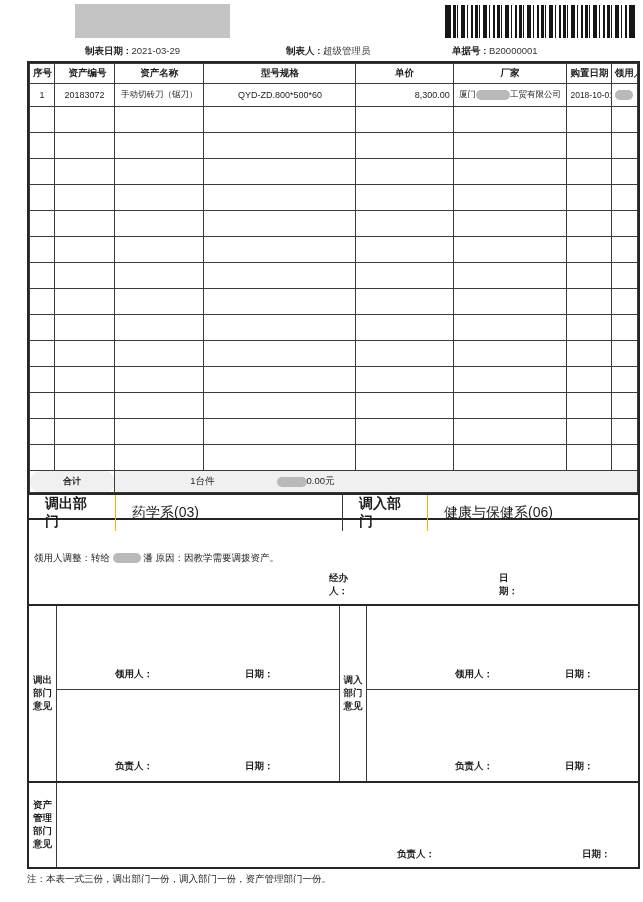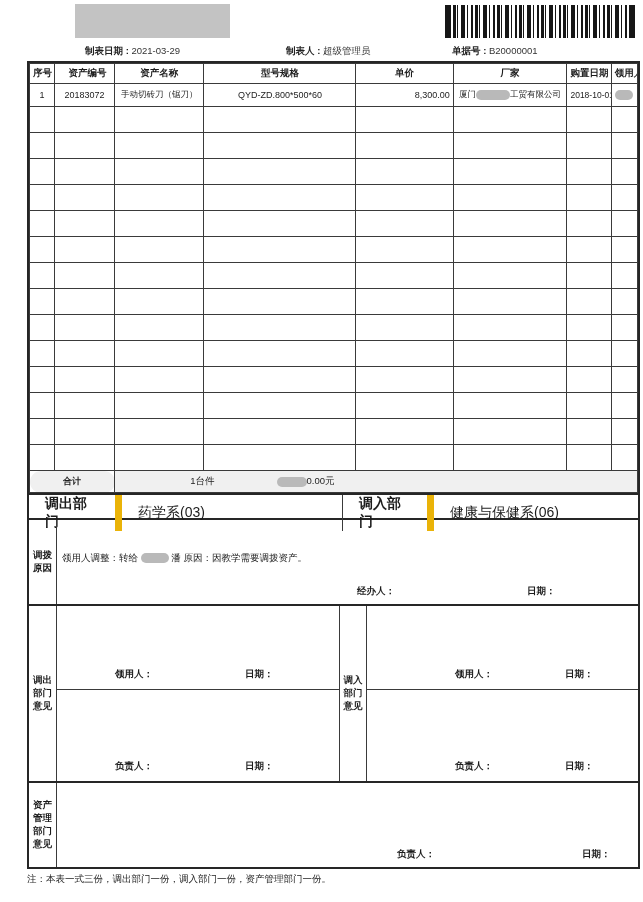--- a/index.html
+++ b/index.html
@@ -35,21 +35,21 @@
   .tot-line { display: flex; align-items: center; font-size: 9.5px; }
   .tot-qty { margin-left: 14%; }
   .tot-amt { margin-left: 12%; display: inline-flex; align-items: center; }
 
   .redact { display: inline-block; height: 10px; background: #b9b9b9; border-radius: 5px; vertical-align: middle; }
 
   
   .dept-row { display: grid; grid-template-columns: 86px 227px 85px 1fr; border-top: 2px solid #262626; height: 25px; }
   .dept-row > div { display: flex; align-items: center; font-size: 14px; padding: 0 16px; }
   .dept-label { font-weight: bold; justify-content: center; }
-  .dept-val { border-left: 7px solid #eab308; }
+  .dept-val { border-left: 1px solid #eab308; }
   .dept-label.inlab { border-left: 1px solid #3a3a3a; }
 
   
   .reason { display: grid; grid-template-columns: 28px 1fr; border-top: 2px solid #262626; height: 86px; }
   .vlabel { border-right: 1px solid #3a3a3a; display: flex; align-items: center; justify-content: center; text-align: center;
             font-weight: bold; font-size: 9.5px; line-height: 1.35; padding: 2px 3px; white-space: normal; word-break: break-all; }
   .reason-body { position: relative; }
   .reason-text { position: absolute; left: 5px; top: 32px; font-size: 9.5px; white-space: nowrap; }
   .sig { position: absolute; font-size: 9.5px; font-weight: bold; }
 
@@ -268,21 +268,20 @@
   </table>
 
   <div class="dept-row">
     <div class="dept-label">调出部门</div>
     <div class="dept-val">药学系(03)</div>
     <div class="dept-label inlab">调入部门</div>
     <div class="dept-val">健康与保健系(06)</div>
   </div>
 
   <div class="reason">
-    <div class="vlabel">调拨原因</div>
     <div class="reason-body">
       <div class="reason-text">
         <span>领用人调整：转给</span>
         <span class="redact" style="width:28px"></span>
         <span>潘 原因：因教学需要调拨资产。</span>
       </div>
       <span class="sig" style="left:300px; bottom:6px">经办人：</span>
       <span class="sig" style="left:470px; bottom:6px">日期：</span>
     </div>
   </div>

